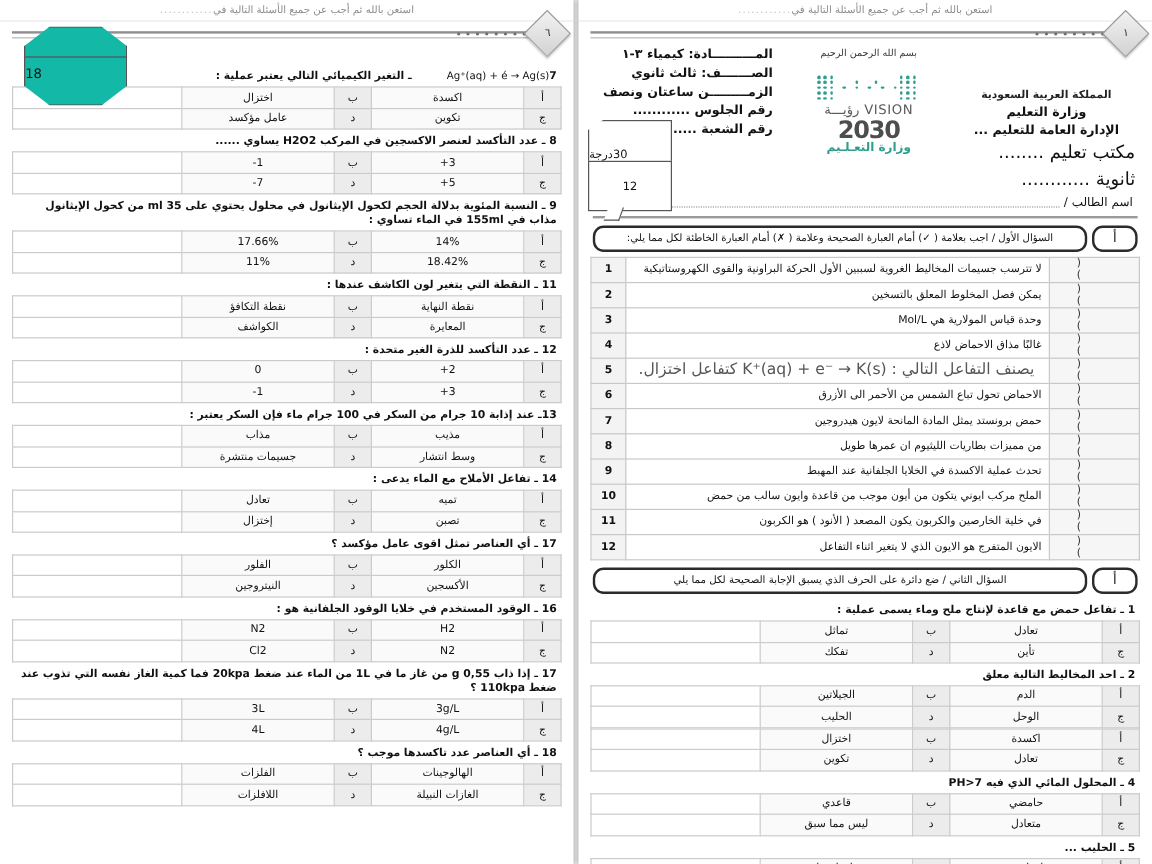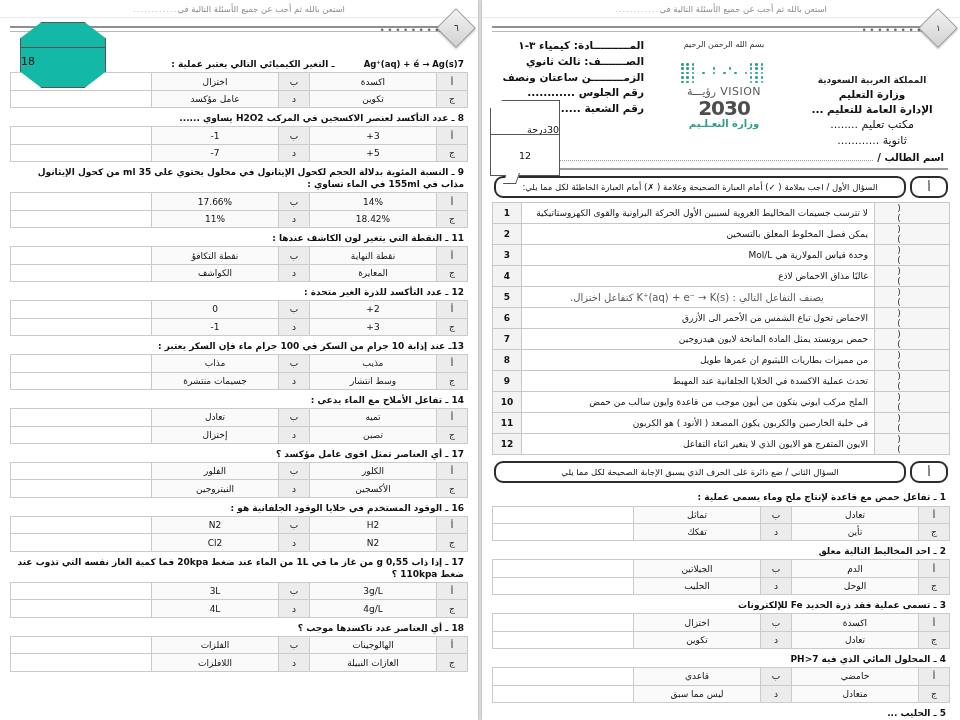--- a/index.html
+++ b/index.html
@@ -41,48 +41,48 @@
     position:absolute;top:25px;right:36px;z-index:5;
     font-size:9px;color:#6d6d6d;letter-spacing:2.5px;
   }
 
   
   .hdr-rule{height:3px;border-top:2px solid #8f8f8f;border-bottom:1px solid #b9b9b9;margin:8px 0 4px 0;}
   .hdr{display:flex;flex-direction:row;align-items:flex-start;padding:2px 4px 0 4px;}
   .hdr-col{flex:1;}
   .hdr-ministry{text-align:center;font-size:10.5px;line-height:1.45;color:#111;font-weight:bold;margin-top:36px;}
   .hdr-ministry .emblem{font-size:9px;letter-spacing:-1px;color:#222;}
-  .hdr-ministry .thin{font-weight:normal;font-size:11px;}
+  .hdr-ministry .thin{font-weight:normal;font-size:15px;text-align:right;}
   .hdr-subject{font-size:10.5px;line-height:1.5;color:#111;font-weight:bold;text-align:right;padding-right:6px;}
 
   
   .vision{text-align:center;padding-top:2px;}
   .basmala{font-size:8px;color:#333;margin-bottom:14px;}
   .dotgrid{width:86px;height:22px;margin:0 auto 1px auto;position:relative;}
   .dotgrid i{position:absolute;width:2.6px;height:2.6px;border-radius:50%;background:#2f9e8f;}
   .v-line{font-size:11px;color:#5a5a5a;letter-spacing:.5px;line-height:1.1;}
   .v-2030{font-size:20px;font-weight:bold;color:#4d4d4d;letter-spacing:-1px;line-height:1;}
   .v-moe{font-size:10px;color:#2f9e8f;font-weight:bold;letter-spacing:1px;}
 
   .student-line{
     display:flex;align-items:center;font-size:10px;color:#111;
-    font-weight:bold;padding:3px 6px 0 6px;
+    font-weight:normal;padding:3px 6px 0 6px;
   }
   .student-line .dotted{flex:1;border-bottom:1px dotted #9a9a9a;margin:0 4px 2px 4px;height:8px;}
   .hdr-rule2{height:2px;border-bottom:2px solid #9a9a9a;margin:3px 2px 0 2px;}
 
   
   .badge-speech{
     position:absolute;z-index:7;background:#fff;border:1px solid #555;
     font-size:9.5px;color:#111;text-align:center;
   }
   .badge-30{
     left:8px;top:100px;width:68px;height:34px;
     clip-path:polygon(18% 0,100% 0,100% 100%,0 100%,0 22%);
-    display:flex;align-items:flex-end;justify-content:flex-start;padding-bottom:2px;
+    display:flex;align-items:flex-end;justify-content:flex-end;padding-bottom:2px;
   }
   .badge-30 b{font-weight:normal;}
   .badge-12{
     left:8px;top:134px;width:68px;height:40px;
     display:flex;align-items:center;justify-content:center;
   }
   .badge-12::after{
     content:"";position:absolute;left:14px;bottom:-9px;width:12px;height:10px;
     background:#fff;border-right:1px solid #555;border-bottom:1px solid #555;
     transform:skewX(-20deg);
@@ -107,26 +107,26 @@
     flex:1;border:2px solid #2b2b2b;border-radius:9px;background:#fff;
     font-size:8.5px;color:#111;padding:4px 8px;text-align:center;
     display:flex;align-items:center;justify-content:center;
   }
 
   
   table{border-collapse:collapse;width:100%;}
   .tf td{border:1px solid #c8c8c8;font-size:9px;color:#111;height:16.6px;padding:0 4px;}
   .tf .num{width:20px;text-align:center;background:#f3f3f3;font-weight:bold;}
   .tf .stmt{text-align:right;padding-right:6px;}
-  .tf .stmt.small{font-size:10px;color:#555;text-align:center;}
+  .tf .stmt.small{font-size:13px;color:#555;text-align:center;}
   .tf .ans{width:56px;text-align:center;background:#f6f6f6;color:#333;letter-spacing:16px;padding-right:14px;}
 
   
   .q-stem{font-size:9px;color:#111;font-weight:bold;text-align:right;padding:4px 4px 2px 4px;line-height:1.35;}
-  .q-stem .eq{font-weight:bold;}
+  .q-stem .eq{font-weight:normal;}
   .mcq td{border:1px solid #cbcbcb;height:16.4px;font-size:9px;color:#111;padding:0 4px;}
   .mcq .key{width:22px;text-align:center;background:#ececec;}
   .mcq .opt{width:118px;text-align:center;background:#fafafa;}
   .mcq .blank{background:#fff;}
 </style>
 </head>
 <body>
 
 <div class="spread">
 
@@ -352,21 +352,20 @@
                   <td class="key">ج</td>
                   <td class="opt">الوحل</td>
                   <td class="key">د</td>
                   <td class="opt">الحليب</td>
                   <td class="blank"></td>
                 </tr>
               </tbody>
             </table>
           </div>
           <div>
-            <div class="q-stem">3 ـ  تسمى عملية فقد ذرة الحديد Fe للإلكترونات</div>
             <table class="mcq">
               <tbody>
                 <tr>
                   <td class="key">أ</td>
                   <td class="opt">اكسدة</td>
                   <td class="key">ب</td>
                   <td class="opt">اختزال</td>
                   <td class="blank"></td>
                 </tr>
                 <tr>

